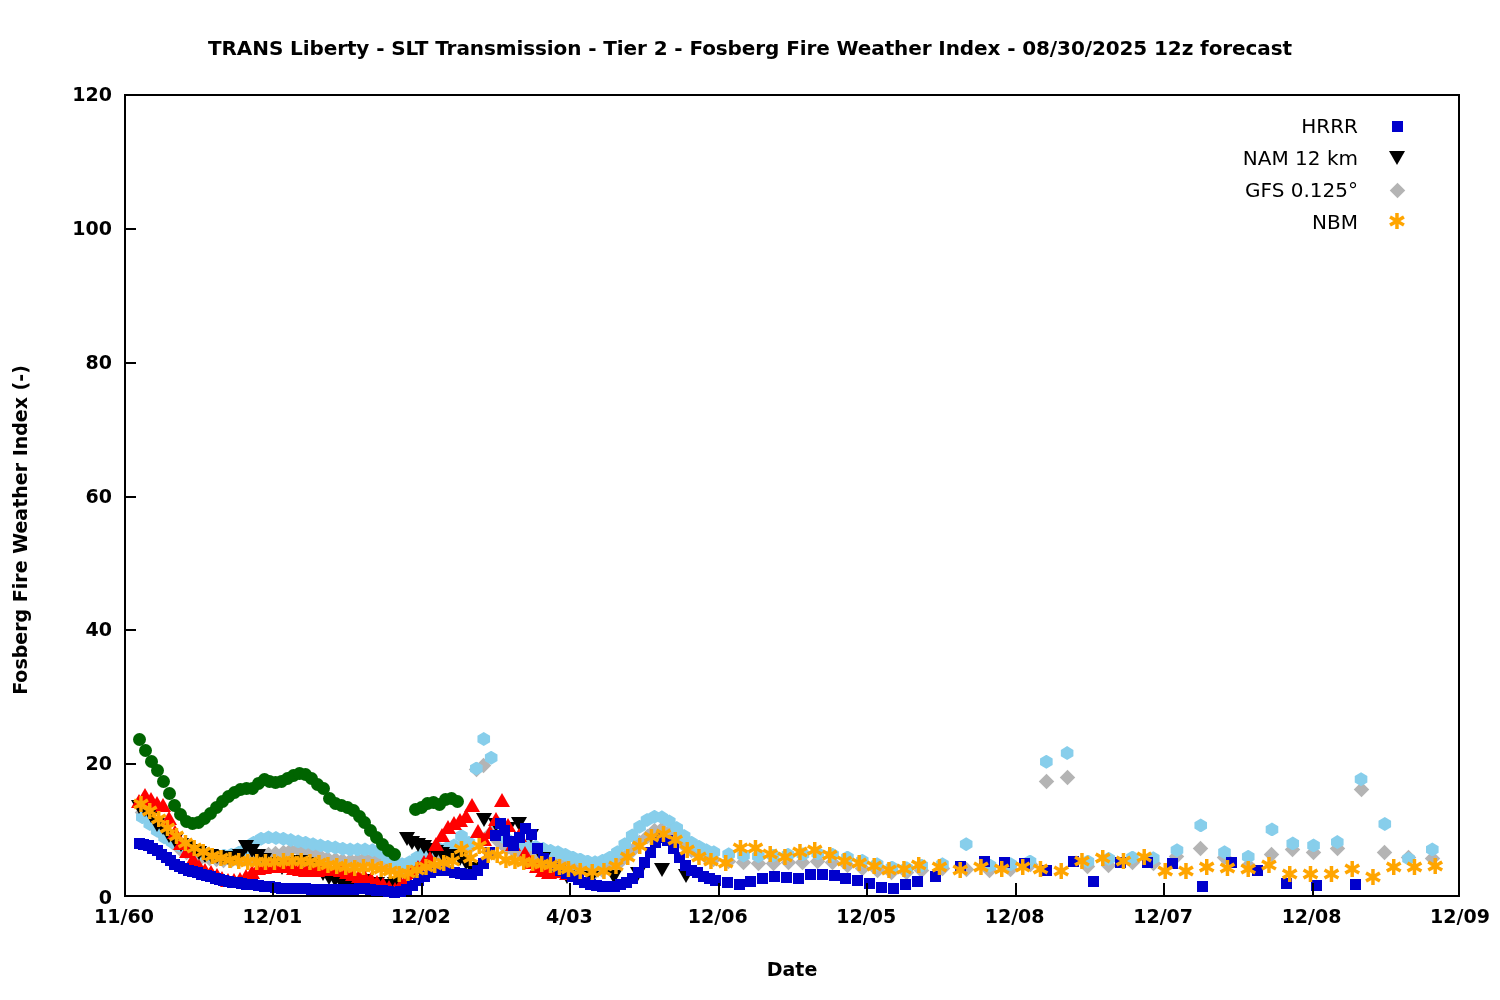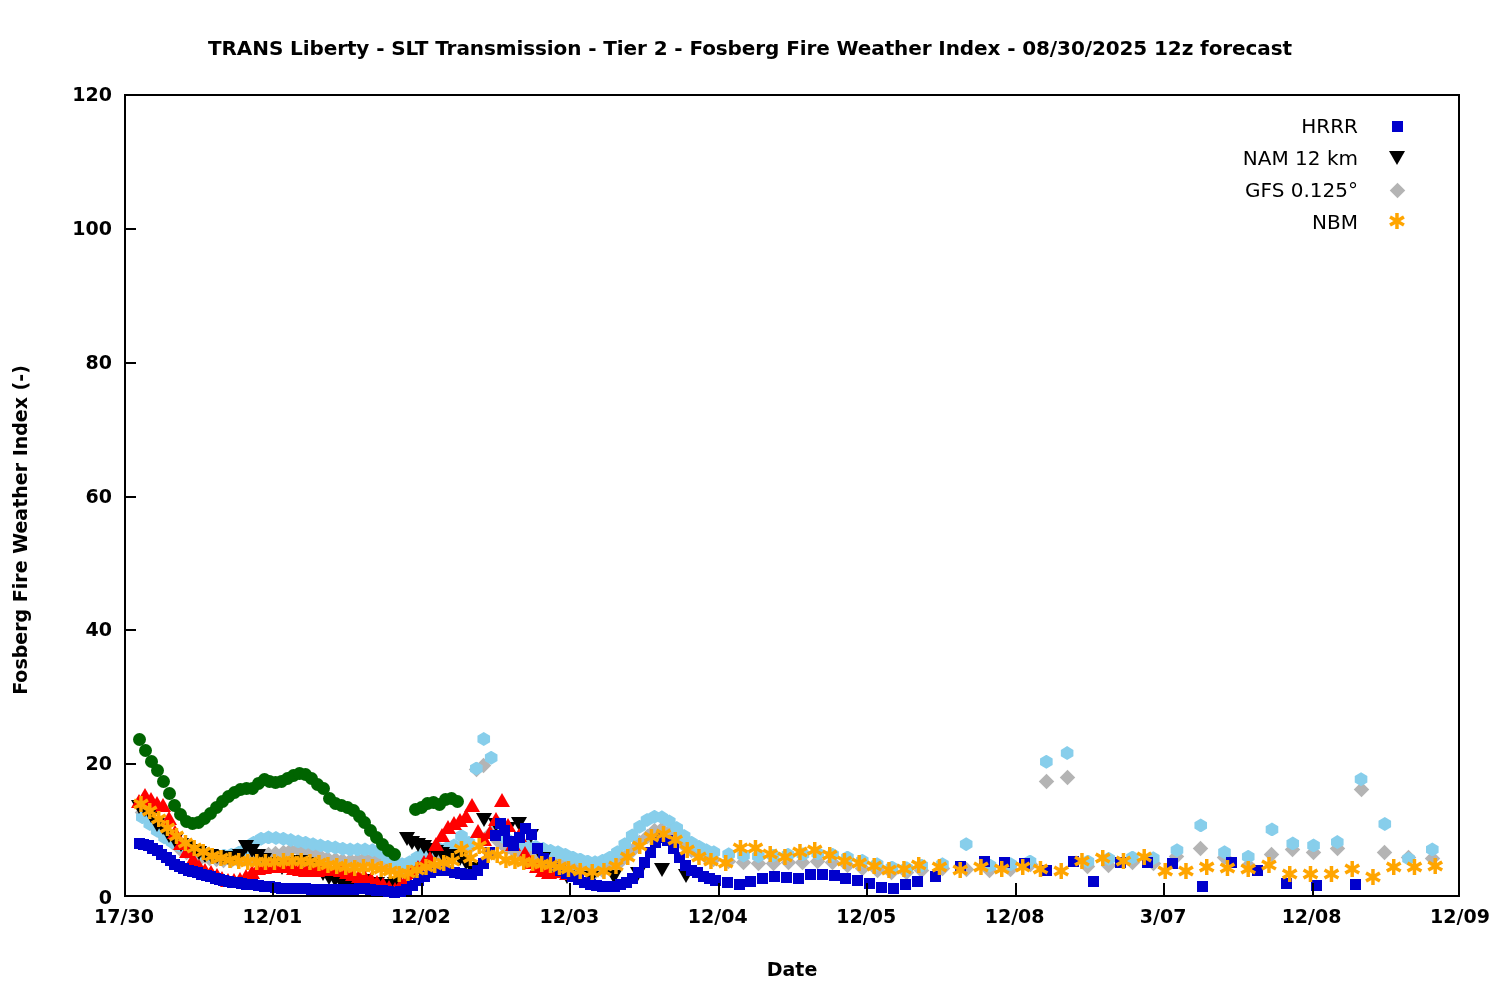--- a/index.html
+++ b/index.html
@@ -878,34 +878,34 @@
       <div class="ytick-mark" style="top: 629.333px;"></div>
       <div class="ytick-label" style="top: 495.5px;">60</div>
       <div class="ytick-mark" style="top: 495.5px;"></div>
       <div class="ytick-label" style="top: 361.667px;">80</div>
       <div class="ytick-mark" style="top: 361.667px;"></div>
       <div class="ytick-label" style="top: 227.833px;">100</div>
       <div class="ytick-mark" style="top: 227.833px;"></div>
       <div class="ytick-label" style="top: 94px;">120</div>
     </div>
   <div id="xticks">
-      <div class="xtick-label" style="left: 124px;">17/30</div>
+      <div class="xtick-label" style="left: 124px;">11/60</div>
       <div class="xtick-label" style="left: 272.444px;">12/01</div>
       <div class="xtick-mark" style="left: 272.444px;"></div>
       <div class="xtick-label" style="left: 420.889px;">12/02</div>
       <div class="xtick-mark" style="left: 420.889px;"></div>
-      <div class="xtick-label" style="left: 569.333px;">12/03</div>
+      <div class="xtick-label" style="left: 569.333px;">4/03</div>
       <div class="xtick-mark" style="left: 569.333px;"></div>
-      <div class="xtick-label" style="left: 717.778px;">12/04</div>
+      <div class="xtick-label" style="left: 717.778px;">12/06</div>
       <div class="xtick-mark" style="left: 717.778px;"></div>
       <div class="xtick-label" style="left: 866.222px;">12/05</div>
       <div class="xtick-mark" style="left: 866.222px;"></div>
       <div class="xtick-label" style="left: 1014.67px;">12/08</div>
       <div class="xtick-mark" style="left: 1014.67px;"></div>
-      <div class="xtick-label" style="left: 1163.11px;">3/07</div>
+      <div class="xtick-label" style="left: 1163.11px;">12/07</div>
       <div class="xtick-mark" style="left: 1163.11px;"></div>
       <div class="xtick-label" style="left: 1311.56px;">12/08</div>
       <div class="xtick-mark" style="left: 1311.56px;"></div>
       <div class="xtick-label" style="left: 1460px;">12/09</div>
     </div>
 
   <div class="x-axis-label">Date</div>
 
   <div class="legend" id="legend">
       <div class="legend-row">

